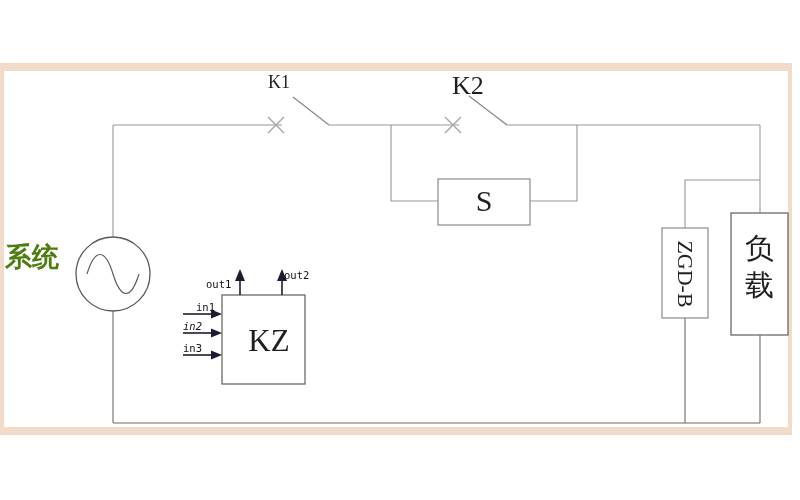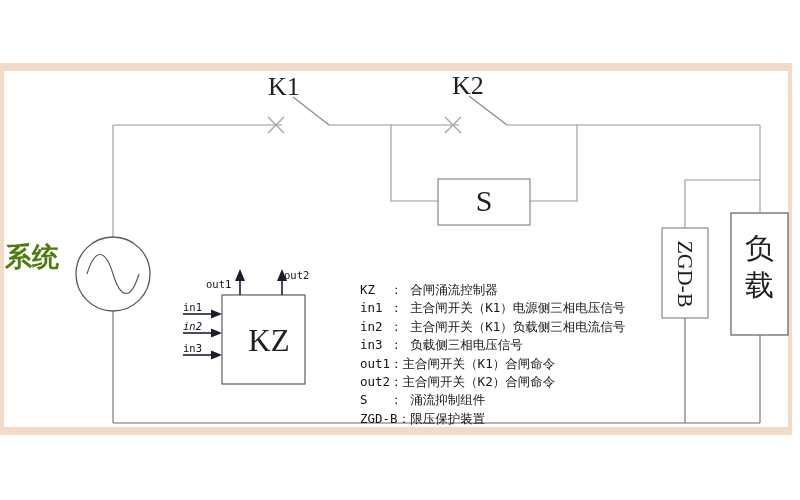--- a/index.html
+++ b/index.html
@@ -12,28 +12,28 @@
   .blade{stroke:#8a8a8a;stroke-width:1.3;fill:none;}
   .xmark{stroke:#a9a9a9;stroke-width:1.5;fill:none;}
   .arrow-shaft{stroke:#1c1c30;stroke-width:1.6;fill:none;}
   .arrow-head{fill:#1c1c30;stroke:none;}
   .source-circle{stroke:#5a5a5a;stroke-width:1.3;fill:#ffffff;}
   .sine{stroke:#5a5a5a;stroke-width:1.2;fill:none;}
   .txt{position:absolute;color:#1f1f1f;white-space:pre;}
   .t-serif{font-family:"Liberation Serif","DejaVu Serif",serif;}
   .t-mono{font-family:"DejaVu Sans Mono","Liberation Mono",monospace;color:#141414;}
   .sys-label{left:5px;top:242px;font-size:27px;line-height:31px;color:#4d7c0f;font-weight:600;}
-  .k1-label{left:268px;top:72px;font-size:26px;}
+  .k1-label{left:268px;top:72px;font-size:18px;}
   .k2-label{left:444px;top:71px;font-size:26px;margin-left:8px;}
   .s-label{left:438px;top:184px;width:92px;text-align:center;font-size:30px;}
   .kz-label{left:222px;top:323px;width:94px;text-align:center;font-size:31px;}
   .load-label{left:731px;top:230px;width:57px;text-align:center;font-size:29px;line-height:37px;}
   .zgdb-label{left:645px;top:261px;width:80px;text-align:center;font-size:22px;transform:rotate(90deg);transform-origin:50% 50%;}
   .port-label{font-size:10.5px;}
-  .in1-label{left:183px;top:301px;}
+  .in1-label{left:196px;top:301px;}
   .in2-label{left:183px;top:320px;font-style:italic;}
   .in3-label{left:183px;top:342px;}
   .out1-label{left:206px;top:278px;text-align:center;}
   .out2-label{left:248px;top:269px;margin-left:36px;}
   .legend{position:absolute;left:360px;top:281px;font-size:12.5px;line-height:18.4px;}
   .legend div{white-space:pre;}
 </style>
 </head>
 <body>
 
@@ -90,24 +90,14 @@
   <div class="txt t-serif kz-label">KZ</div>
   <div class="txt t-serif zgdb-label">ZGD-B</div>
   <div class="txt t-serif load-label"><span style="display:block">负</span><span style="display:block">载</span></div>
 
   <div class="txt t-mono port-label in1-label">in1</div>
   <div class="txt t-mono port-label in2-label">in2</div>
   <div class="txt t-mono port-label in3-label">in3</div>
   <div class="txt t-mono port-label out1-label">out1</div>
   <div class="txt t-mono port-label out2-label">out2</div>
 
-  <div class="legend t-mono">
-    <div>KZ  ： 合闸涌流控制器</div>
-    <div>in1 ： 主合闸开关（K1）电源侧三相电压信号</div>
-    <div>in2 ： 主合闸开关（K1）负载侧三相电流信号</div>
-    <div>in3 ： 负载侧三相电压信号</div>
-    <div>out1：主合闸开关（K1）合闸命令</div>
-    <div>out2：主合闸开关（K2）合闸命令</div>
-    <div>S   ： 涌流抑制组件</div>
-    <div>ZGD-B：限压保护装置</div>
-  </div>
 
 </div>
 
 </body></html>

